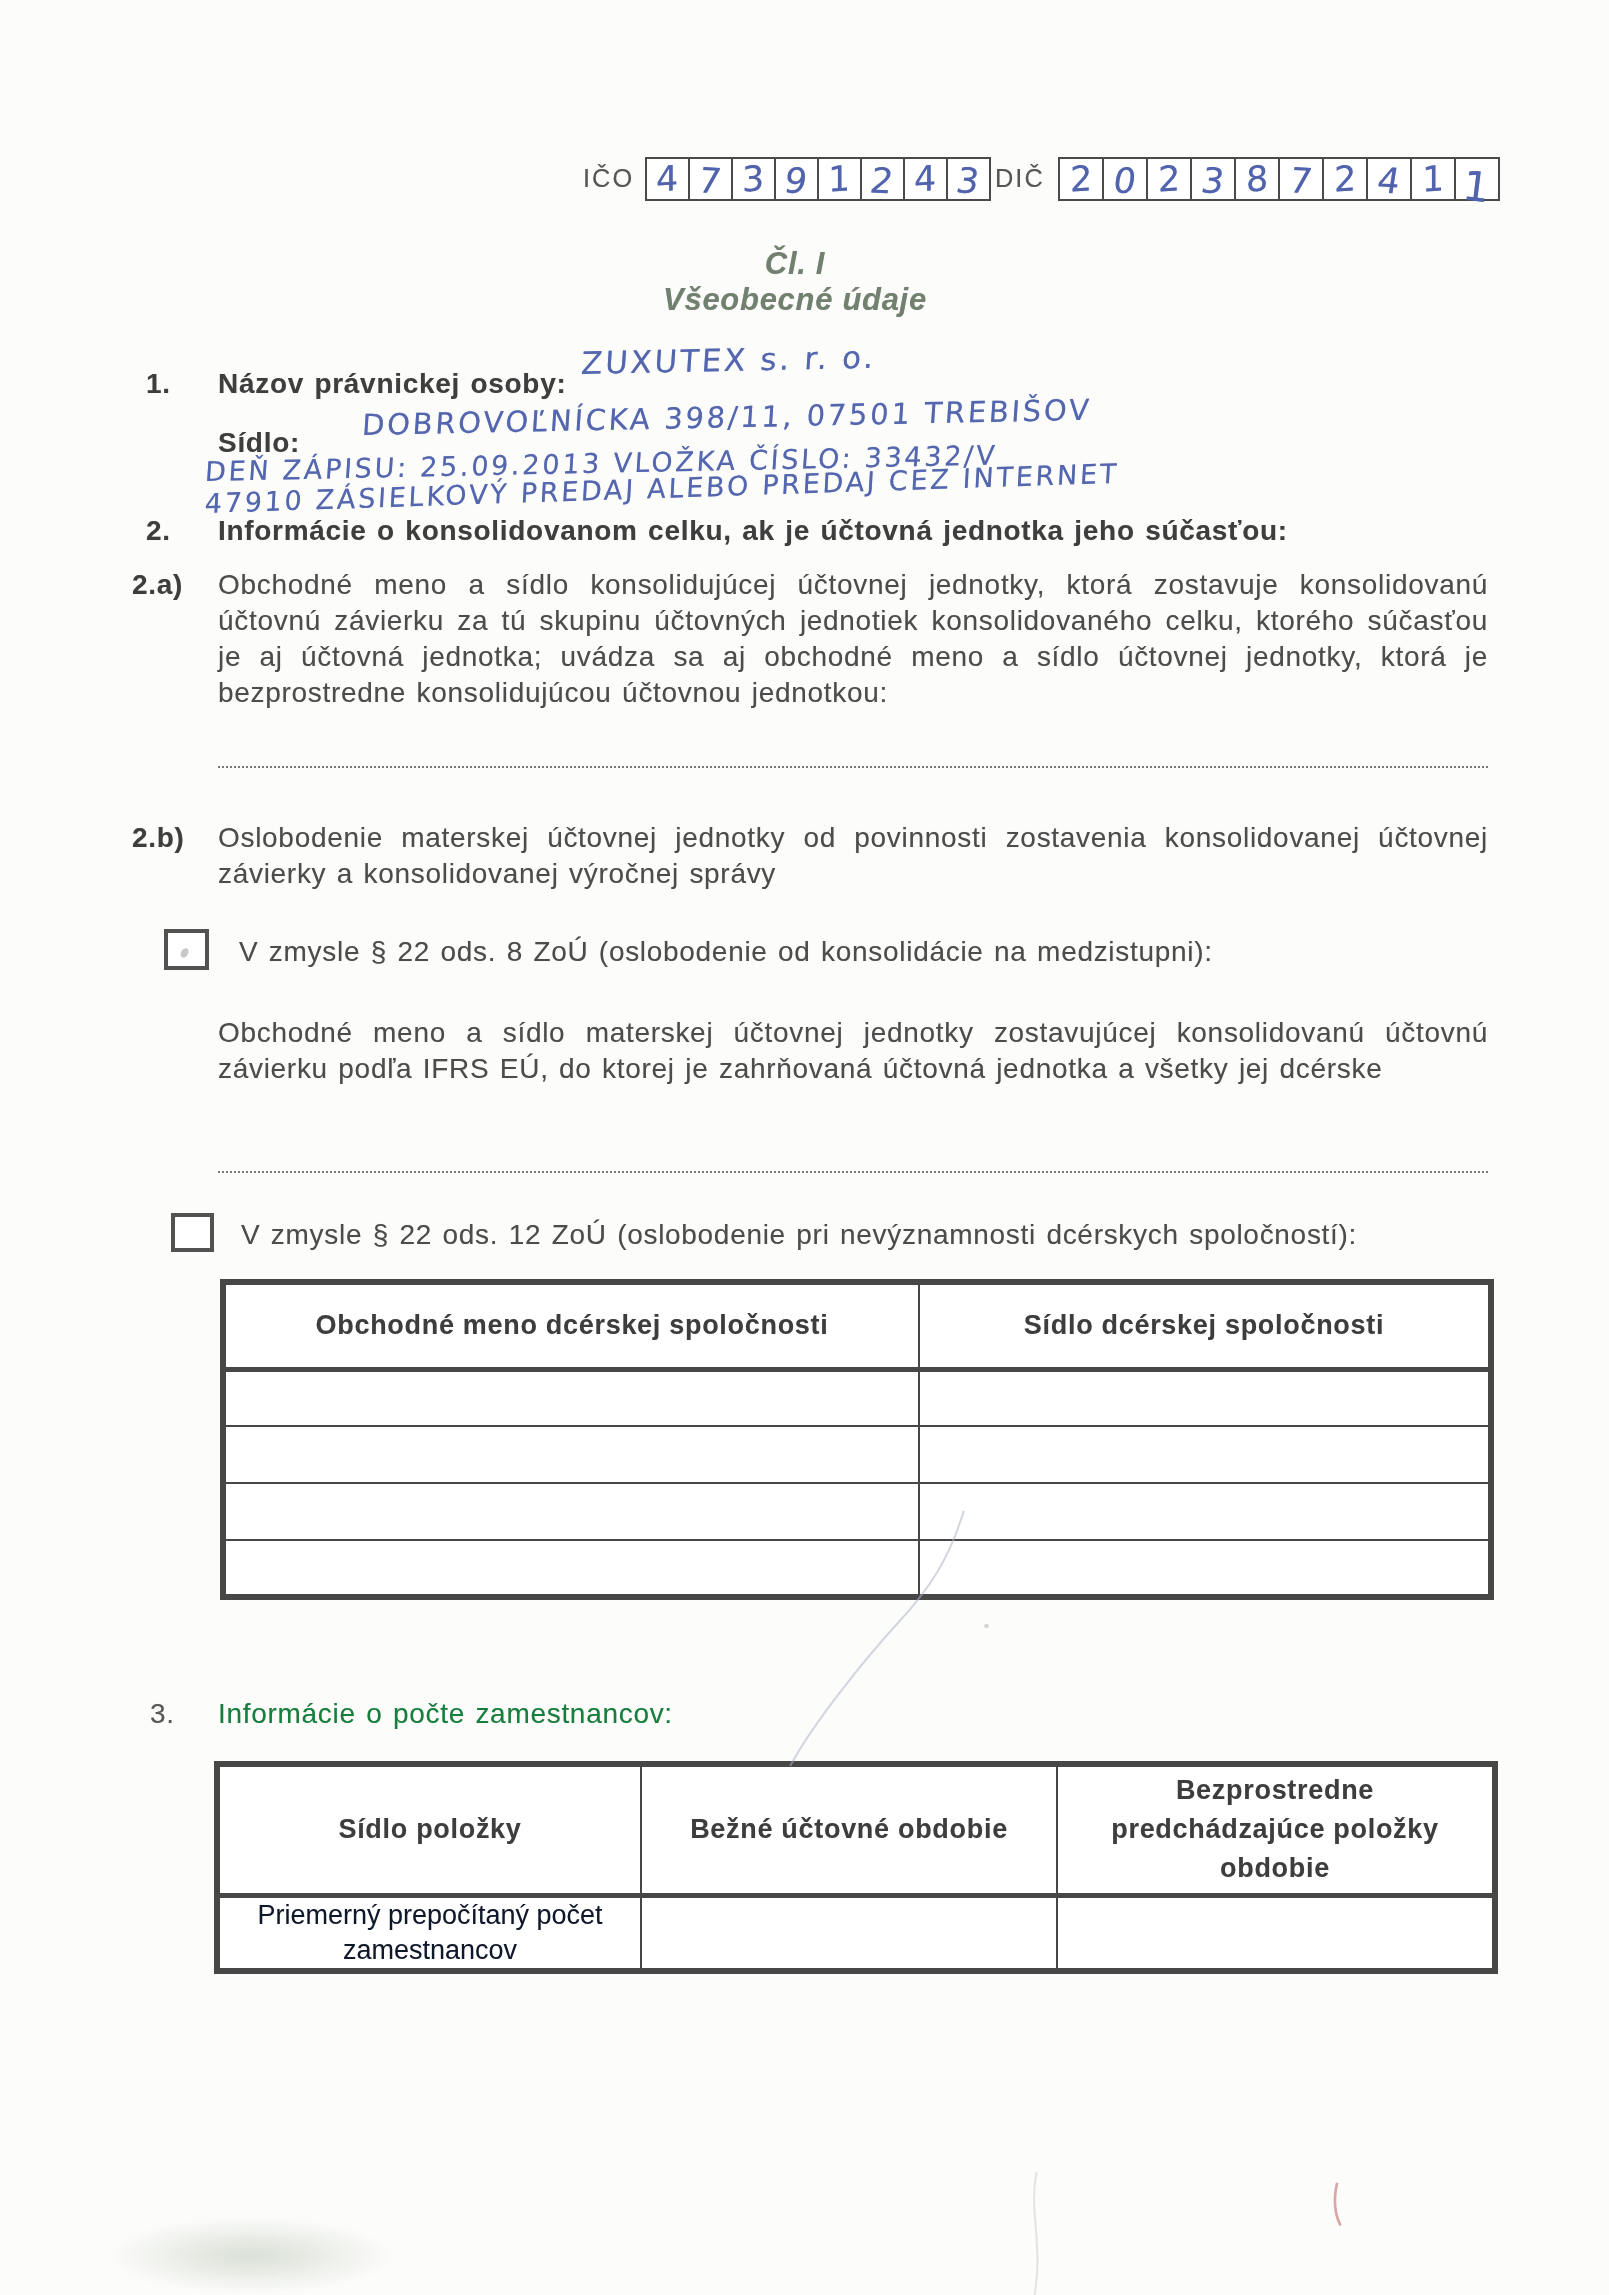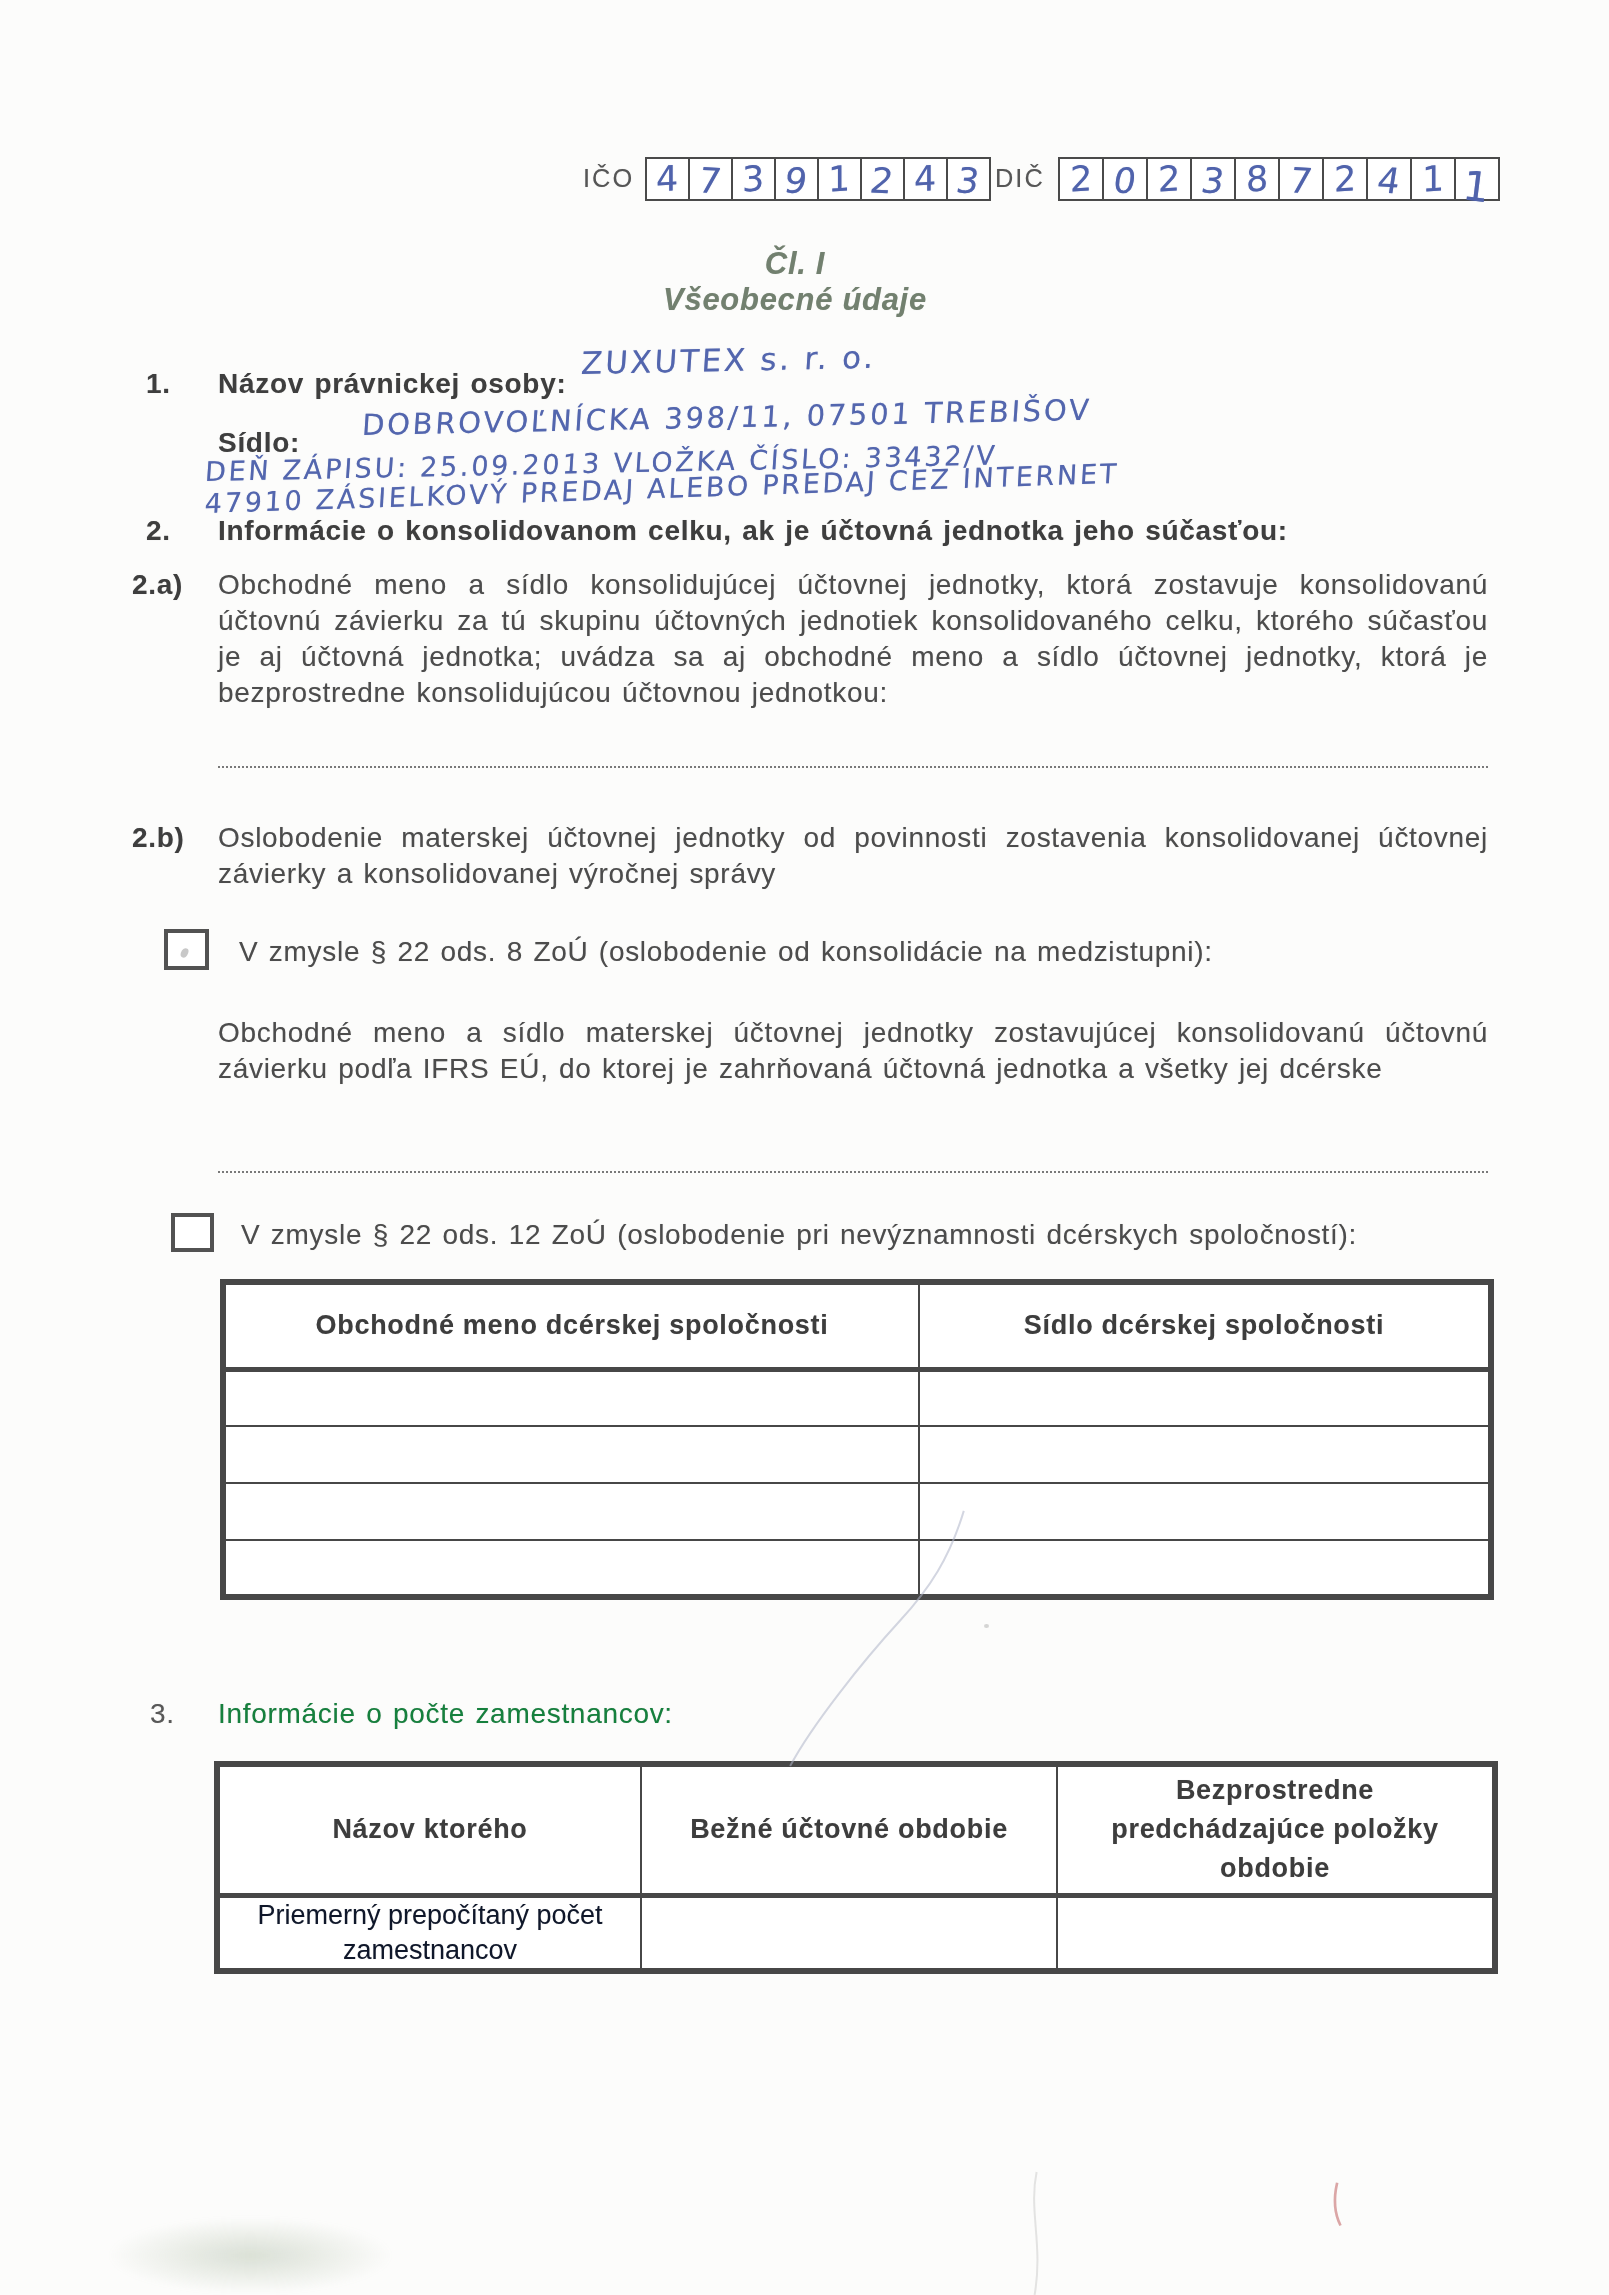--- a/index.html
+++ b/index.html
@@ -211,21 +211,21 @@
   <span class="abs print body-text" style="left:218px;top:1696px;color:#15803d;">Informácie o počte zamestnancov:</span>
 
   <table class="abs doc-table t2" style="left:214px;top:1761px;width:1277px;">
     <colgroup>
         <col style="width:424px">
         <col style="width:416px">
         <col style="width:438px">
       </colgroup>
     <thead>
       <tr>
-        <th>Názov ktorého</th>
+        <th>Sídlo položky</th>
         <th>Bežné účtovné obdobie</th>
         <th>Bezprostredne predchádzajúce položky obdobie</th>
       </tr>
     </thead>
     <tbody>
       <tr>
         <td>Priemerný prepočítaný počet zamestnancov</td>
         <td></td>
         <td></td>
       </tr>

